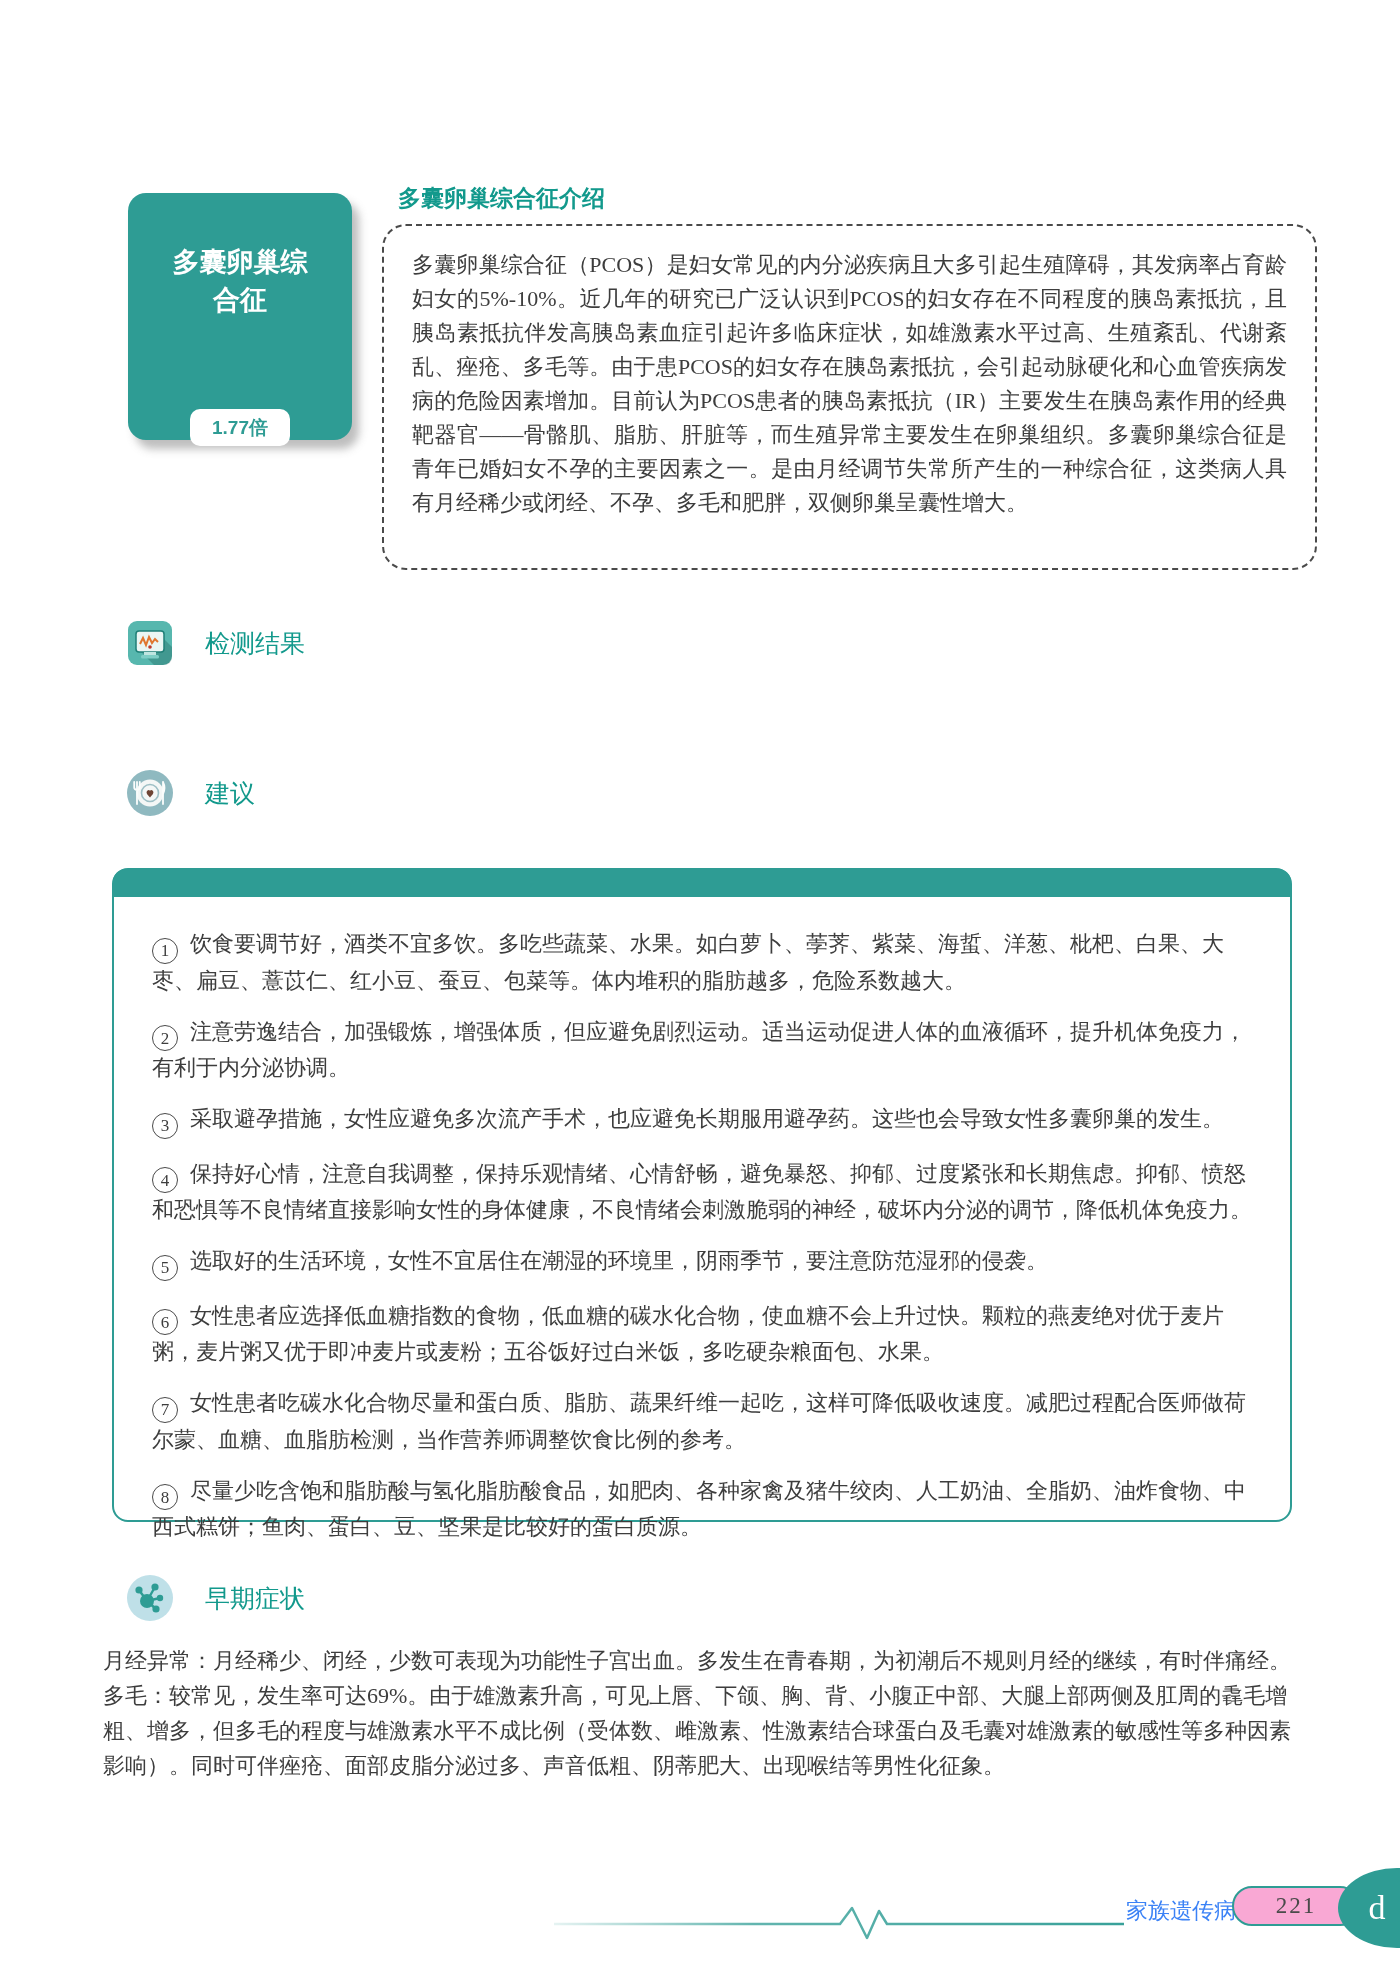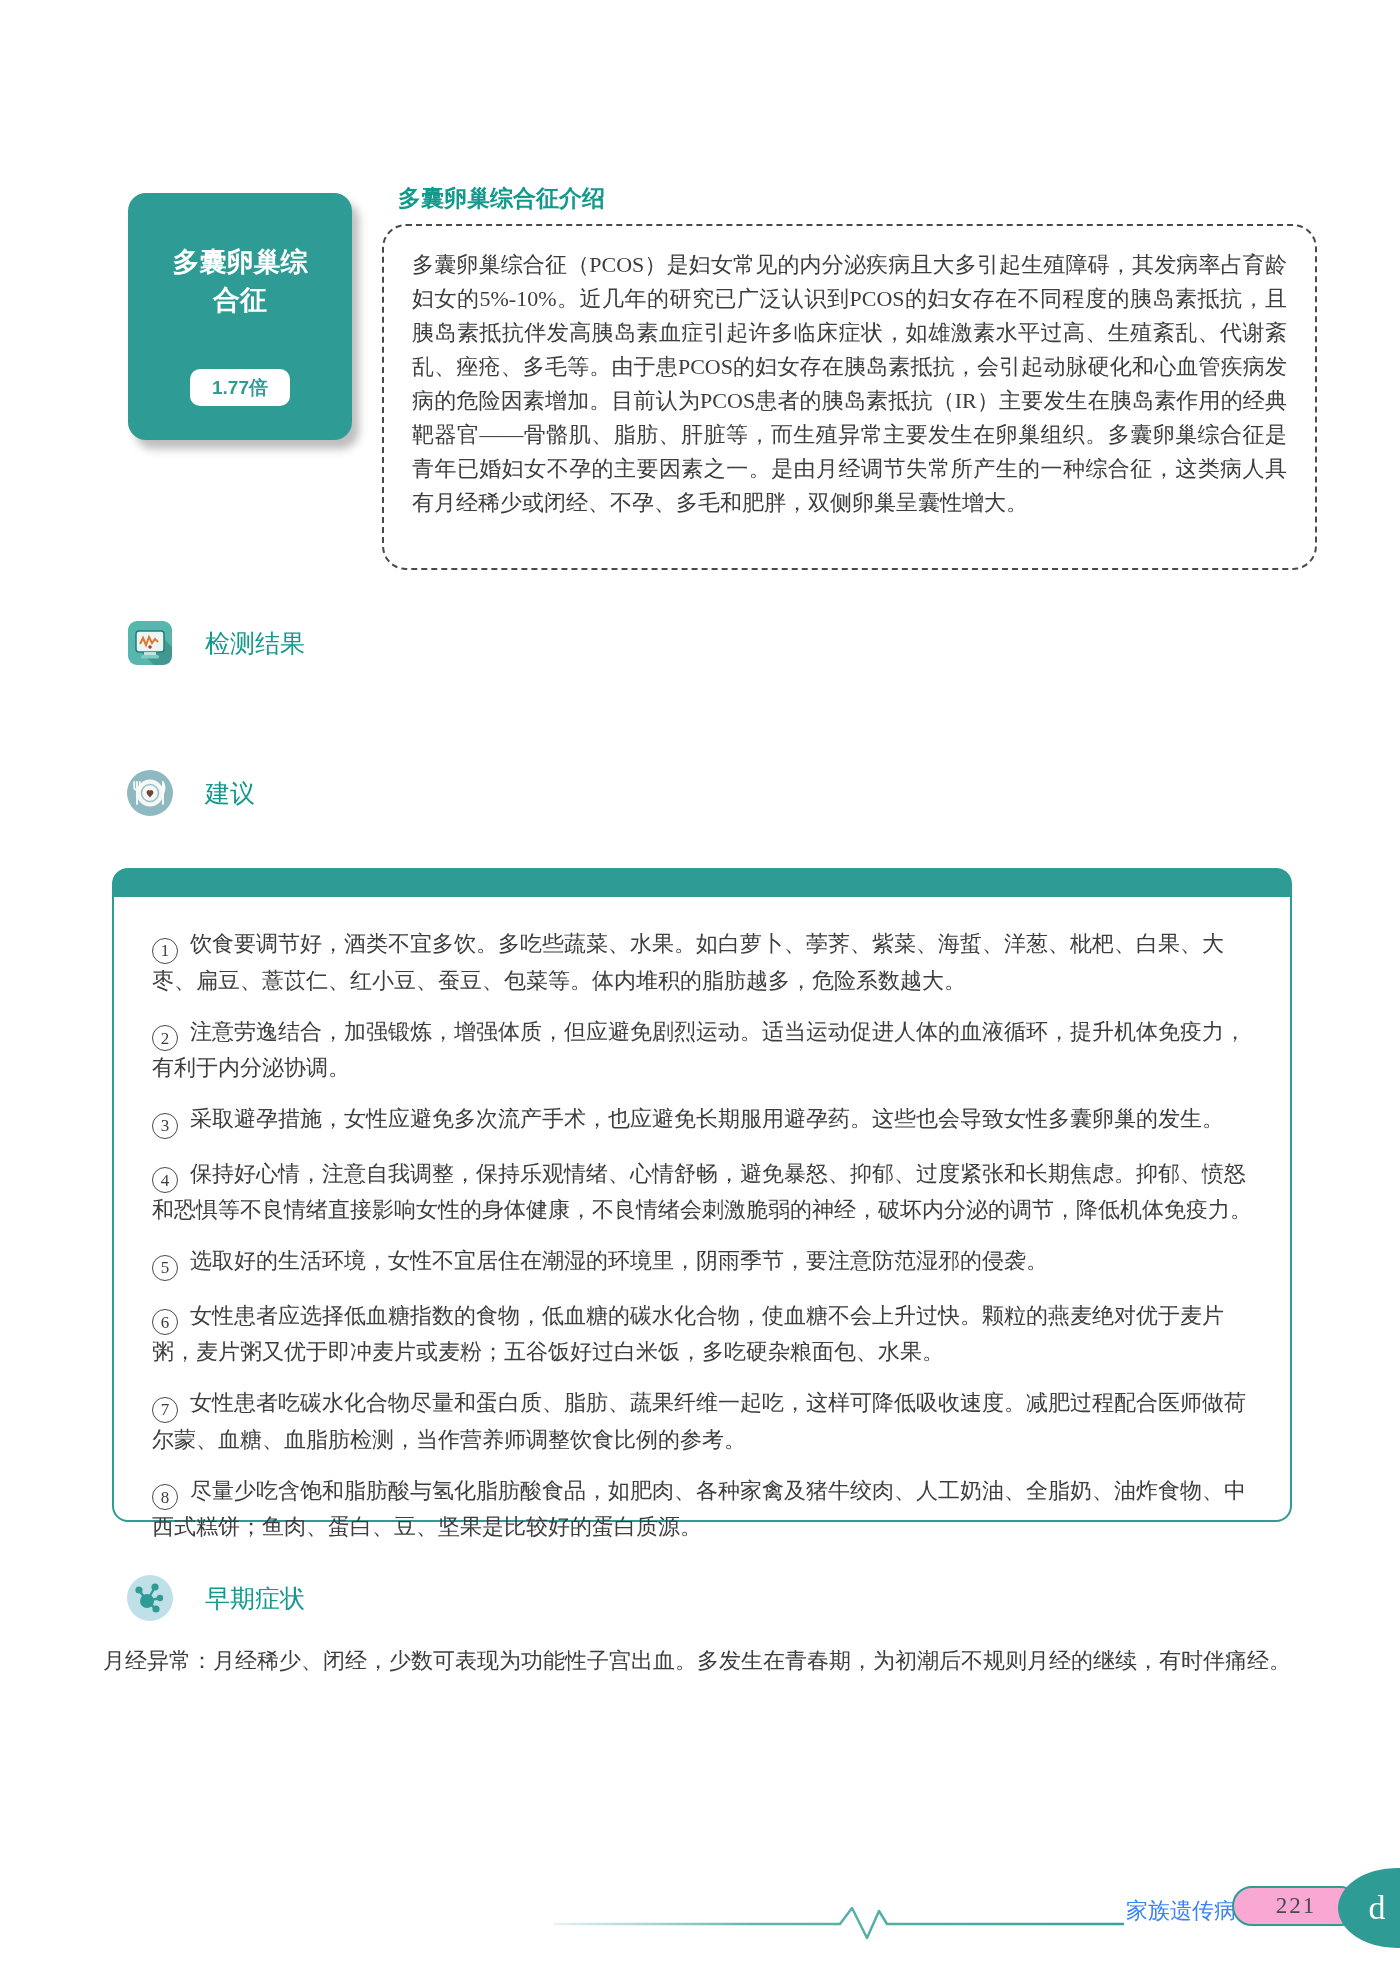--- a/index.html
+++ b/index.html
@@ -10,21 +10,21 @@
     overflow:hidden;
     font-family:"Liberation Sans", sans-serif;
     color:#3d3d3d;
   }
   
   .title-card{
     position:absolute;left:128px;top:193px;width:224px;height:247px;
     background:#2E9C94;border-radius:18px;
     box-shadow:7px 9px 9px rgba(110,110,110,.45);
     display:flex;flex-direction:column;align-items:center;
-    box-sizing:border-box;padding-top:50px;
+    box-sizing:border-box;padding-top:50px;gap:40px;
   }
   .title-card .card-title{
     width:140px;margin:0;color:#fff;font-weight:bold;
     font-size:27px;line-height:38px;text-align:center;
   }
   .title-card .card-badge{
     margin-top:50px;background:#fff;color:#2E9C94;
     font-weight:bold;font-size:19px;line-height:1;
     padding:9px 22px;border-radius:10px;
   }
@@ -156,20 +156,21 @@
     </g>
     <circle cx="20" cy="26" r="7" fill="#2E9C94"></circle>
     <circle cx="12" cy="15" r="3.6" fill="#2E9C94"></circle>
     <circle cx="28" cy="12" r="3.6" fill="#2E9C94"></circle>
     <circle cx="33" cy="23" r="3.2" fill="#2E9C94"></circle>
     <circle cx="29" cy="34" r="3.6" fill="#2E9C94"></circle>
   </svg>
   <h2 class="sec-heading" style="left:205px;top:1582px;">早期症状</h2>
   <div class="body-text" style="top:1643px;">
     <p class="symptom-p">月经异常：月经稀少、闭经，少数可表现为功能性子宫出血。多发生在青春期，为初潮后不规则月经的继续，有时伴痛经。</p>
+    <p class="symptom-p">多毛：较常见，发生率可达69%。由于雄激素升高，可见上唇、下颌、胸、背、小腹正中部、大腿上部两侧及肛周的毳毛增粗、增多，但多毛的程度与雄激素水平不成比例（受体数、雌激素、性激素结合球蛋白及毛囊对雄激素的敏感性等多种因素影响）。同时可伴痤疮、面部皮脂分泌过多、声音低粗、阴蒂肥大、出现喉结等男性化征象。</p>
   </div>
 
   <svg class="footer-line" width="574" height="46" viewBox="0 0 574 46">
     <defs>
       <linearGradient id="lineGrad" x1="0" y1="0" x2="1" y2="0">
         <stop offset="0" stop-color="#2E9C94" stop-opacity="0.12"></stop>
         <stop offset="0.35" stop-color="#2E9C94" stop-opacity="0.75"></stop>
         <stop offset="1" stop-color="#2E9C94" stop-opacity="0.95"></stop>
       </linearGradient>
     </defs>

